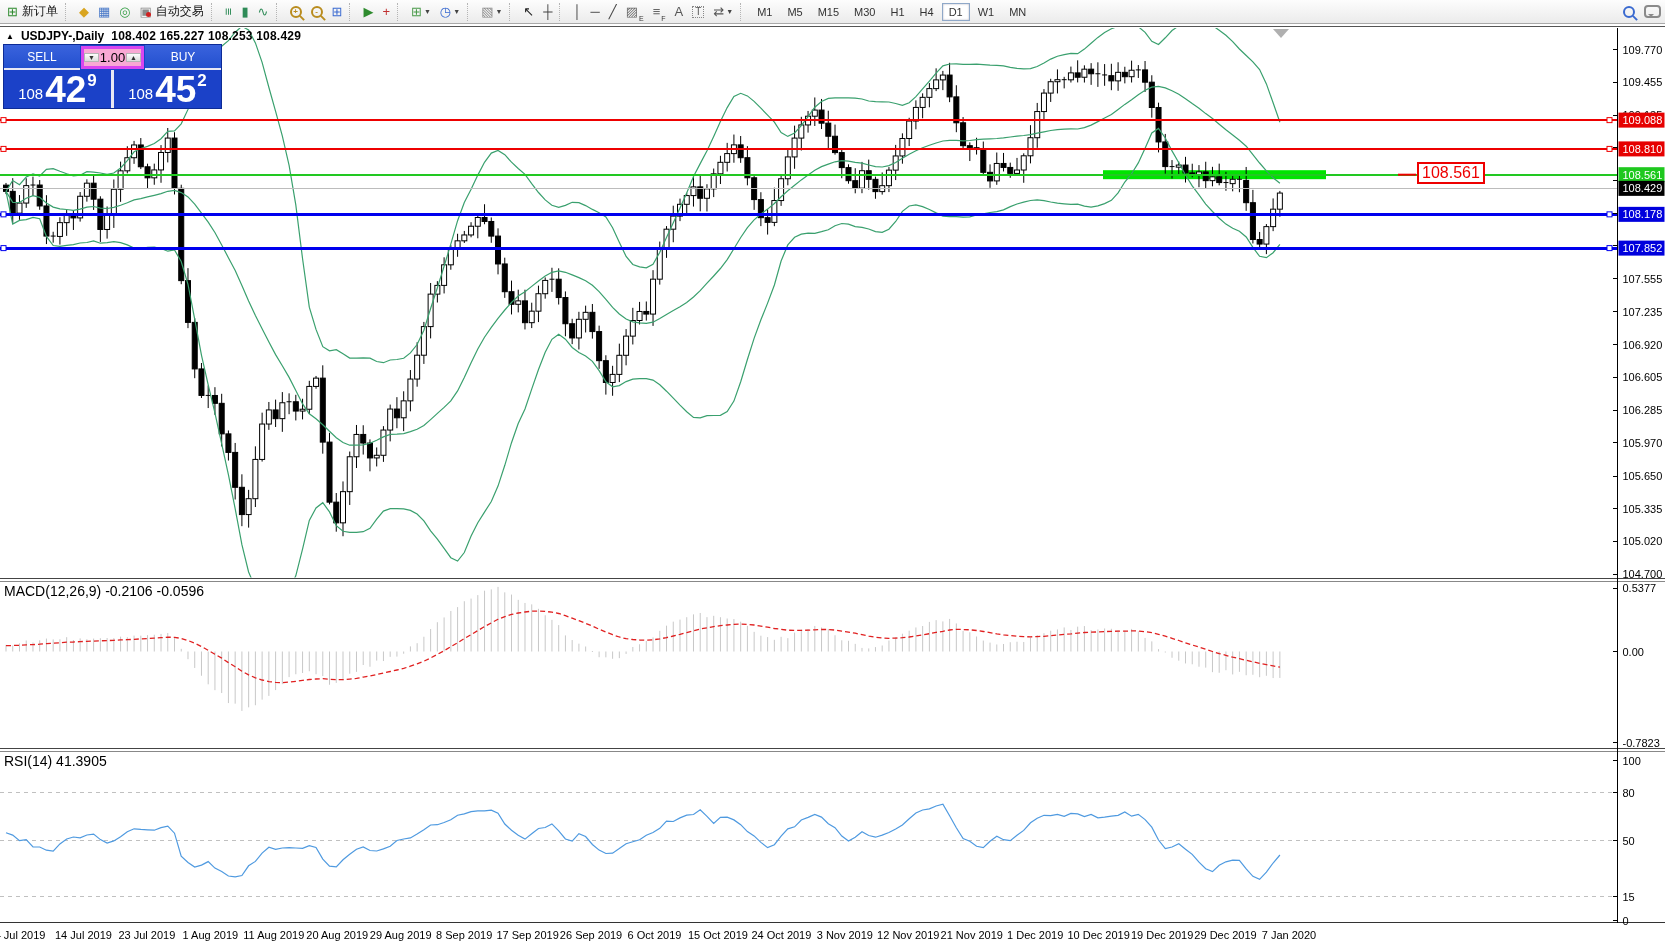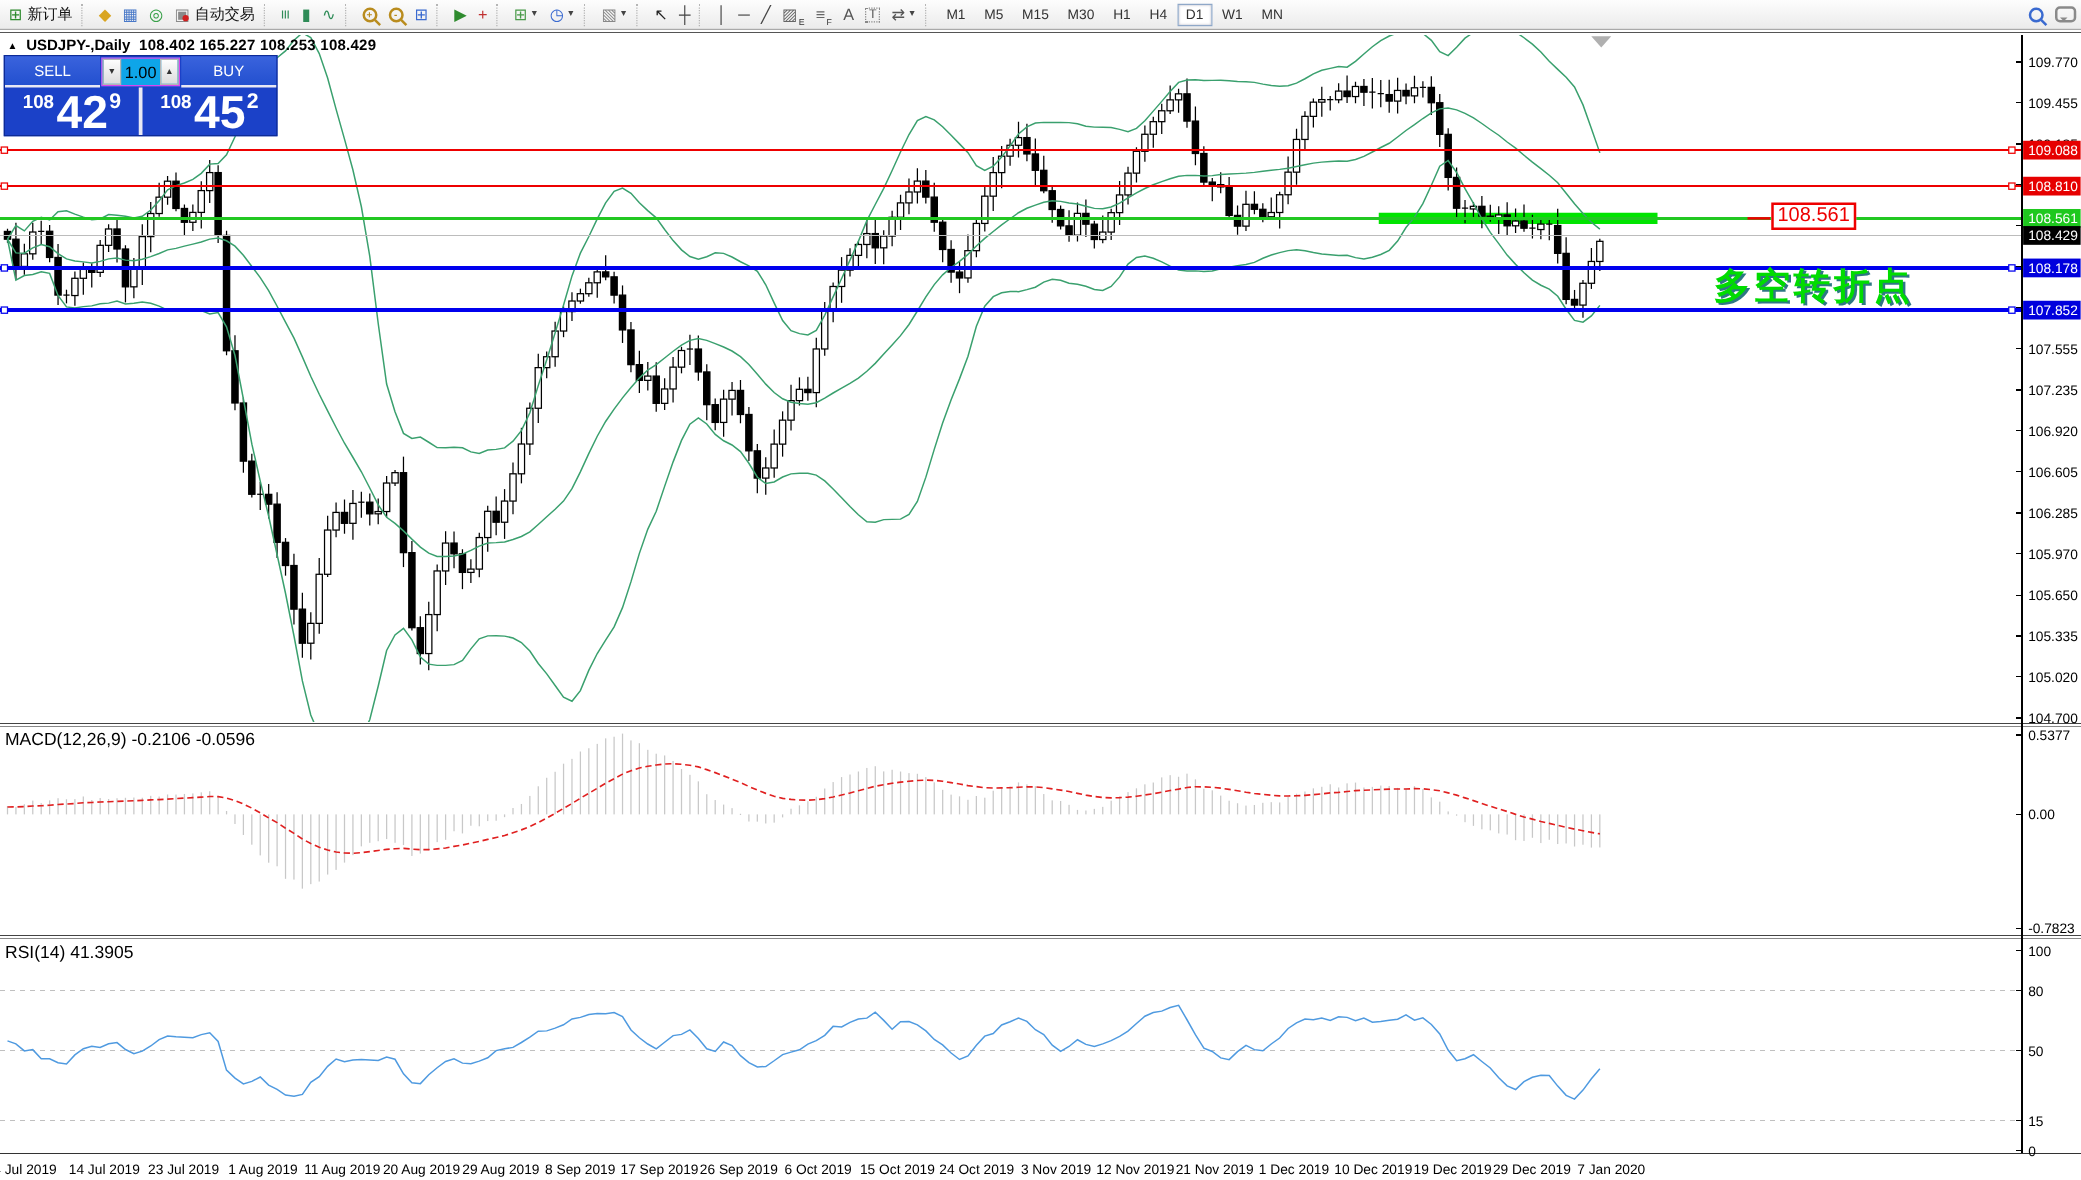--- a/index.html
+++ b/index.html
@@ -37,28 +37,28 @@
   #titlebar{position:absolute;left:6px;top:29px;z-index:20;font-size:12px;font-weight:600;color:#000;
        display:flex;gap:7px;align-items:center;}
   #titlebar .mk{font-size:8px;}
   #titlebar .ohlc{font-weight:600;letter-spacing:.2px;}
   
   #panel{position:absolute;left:3px;top:44px;width:219px;height:65px;z-index:20;
        background:#1b41c8;border:1px solid #0d2b96;box-sizing:border-box;}
   #panel .row1{display:flex;height:25px;}
   .obtn{width:76px;background:linear-gradient(#3a63dd,#2350cf);color:#fff;border:none;
        font-size:12px;font-family:inherit;border-bottom:2px solid #e8e8f4;cursor:pointer;}
-  .spin{flex:1;display:flex;background:#0ea5e9;border:1px solid #d946ef;box-sizing:border-box;margin:1px;}
+  .spin{flex:1;display:flex;background:#f9a8d4;border:3px solid #d946ef;box-sizing:border-box;margin:1px;align-items:center;}
   .spinbtn{width:15px;background:linear-gradient(#fdfdfd,#dcdcdc);border:1px solid #b5b5b5;
        font-size:7px;color:#333;padding:0;cursor:pointer;}
   .vol{flex:1;display:flex;align-items:center;justify-content:center;font-size:13px;color:#000;}
   #panel .row2{display:flex;height:38px;}
   .bigprice{flex:1;display:flex;align-items:flex-end;justify-content:center;color:#fff;
        padding-bottom:3px;cursor:pointer;}
-  .bigprice .sm{font-size:15px;font-weight:bold;margin-right:2px;margin-bottom:15px;}
+  .bigprice .sm{font-size:15px;font-weight:normal;margin-right:2px;margin-bottom:3px;}
   .bigprice .big{font-size:37px;font-weight:700;line-height:.85;}
   .bigprice .sup{font-size:17px;font-weight:bold;margin-left:1px;margin-bottom:14px;}
   .gapline{width:3px;background:#e8e8f4;}
   
   #pricenote{position:absolute;left:1417px;top:162px;z-index:20;border:2px solid #ee0000;
        background:#fff;color:#ee0000;font-size:16px;line-height:18px;padding:0 3px;}
   #cnnote{position:absolute;left:1371px;top:209px;z-index:20;font-size:29px;font-weight:bold;
        letter-spacing:3px;color:#00dc00;text-shadow:2px 2px 0 rgba(10,95,110,.85);white-space:nowrap;}
   .panelabel{position:absolute;left:4px;z-index:20;font-size:14px;color:#000;}
   #macdlabel{top:583px;}
@@ -919,17 +919,16 @@
     <div class="gapline"></div>
     <div class="bigprice">
       <span class="sm">108</span>
       <span class="big">45</span>
       <span class="sup">2</span>
     </div>
   </div>
 </div>
 
 <div id="pricenote">108.561</div>
-<div id="cnnote">多空转折点</div>
 <div id="macdlabel" class="panelabel">MACD(12,26,9) -0.2106 -0.0596</div>
 <div id="rsilabel" class="panelabel">RSI(14) 41.3905</div>
 
 </div>
 
 </body></html>

